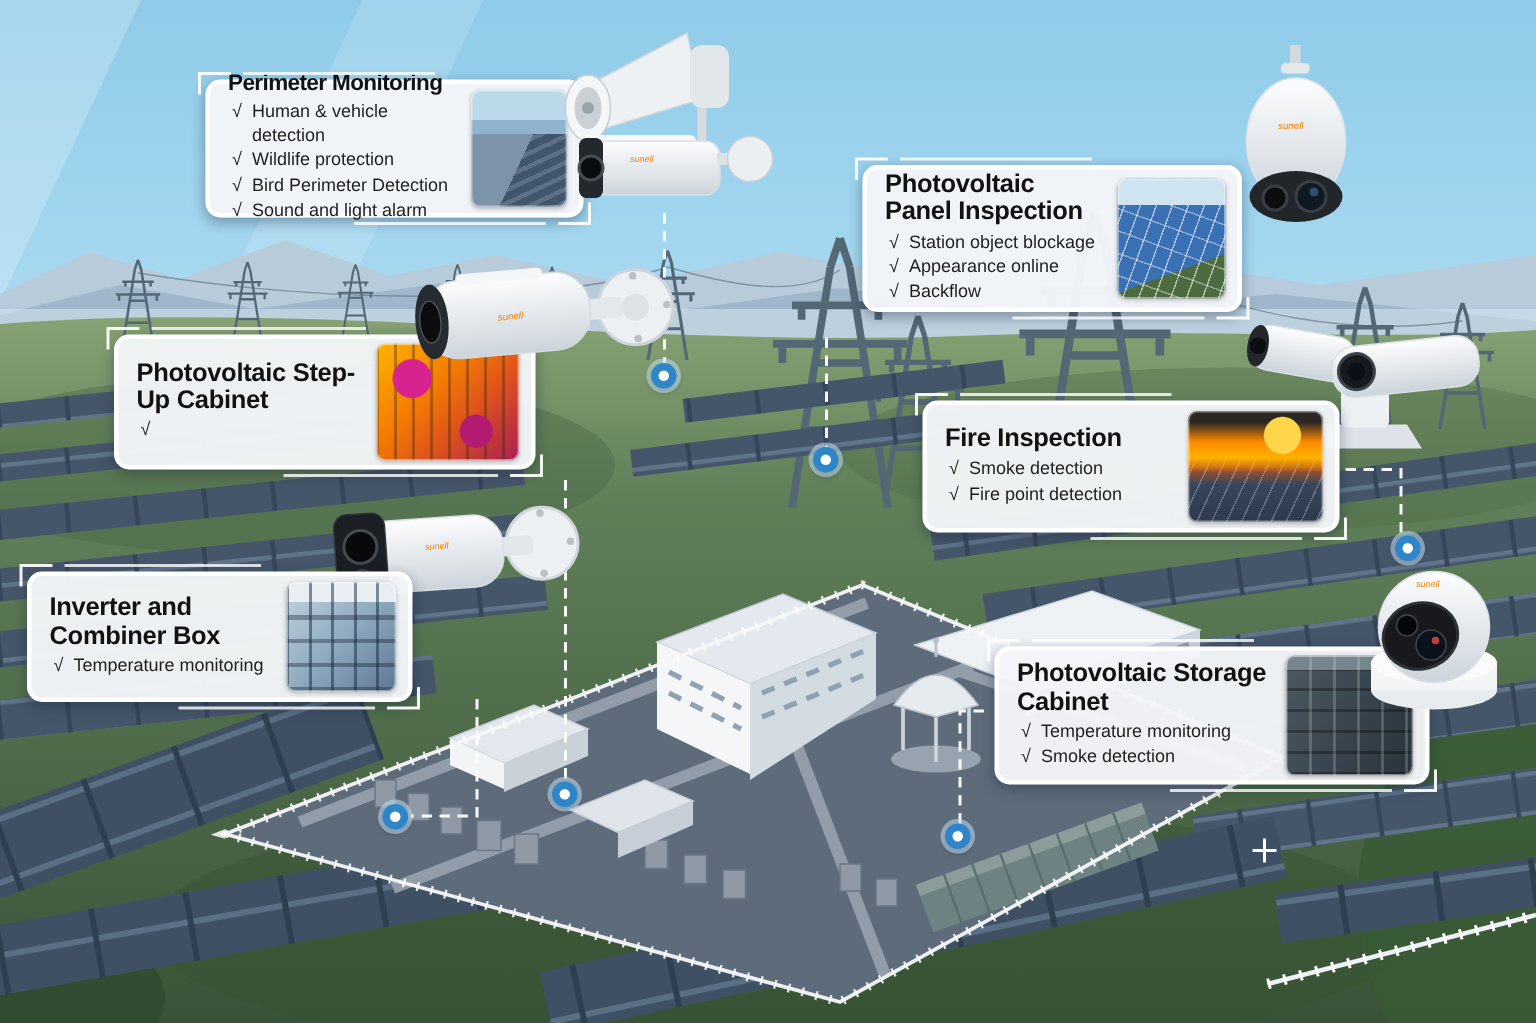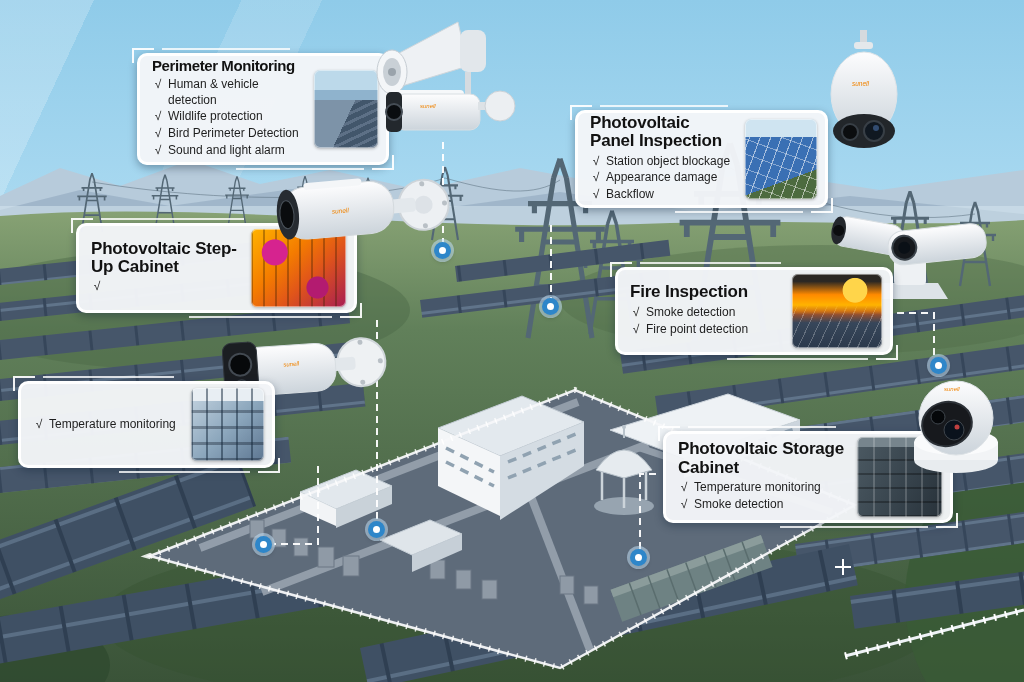--- a/index.html
+++ b/index.html
@@ -250,21 +250,21 @@
         <circle cx="159" cy="44" r="2.5" fill="#b9c0c6"></circle>
       <rect x="104" y="38" width="30" height="13" rx="4" fill="#e2e7eb"></rect>
       <rect x="18" y="22" width="96" height="48" rx="20" fill="url(#gWhite)" stroke="#d8dee2"></rect>
       <rect x="2" y="16" width="34" height="62" rx="9" fill="#1b1e22" stroke="#31373d"></rect>
       <circle cx="19" cy="38" r="11" fill="#07090b" stroke="#434a52" stroke-width="2"></circle>
       <circle cx="19" cy="60" r="6.5" fill="#0a0c0f" stroke="#3a4147" stroke-width="1.5"></circle>
       <text x="62" y="43" font-size="6" font-style="italic" fill="#f08300">sunell</text>
     </g>
   </svg>
 
-  <div class="callout t-nowrap" style="left:137px;top:53px;width:252px;height:112px">
+  <div class="callout t-nowrap" style="left:137px;top:53px;width:252px;height:92px">
     <span class="cor tl"></span>
     <span class="cor br"></span>
     <span class="bar-t"></span>
     <span class="bar-b"></span>
     <div class="co-text">
       <h3>Perimeter Monitoring</h3>
       <div class="co-item">
           <span class="chk">√</span>
           <span>Human &amp; vehicle detection</span>
         </div>
@@ -290,21 +290,21 @@
     <span class="bar-t"></span>
     <span class="bar-b"></span>
     <div class="co-text">
       <h3>Photovoltaic Panel Inspection</h3>
       <div class="co-item">
           <span class="chk">√</span>
           <span>Station object blockage</span>
         </div>
       <div class="co-item">
           <span class="chk">√</span>
-          <span>Appearance damage</span>
+          <span>Appearance online</span>
         </div>
       <div class="co-item">
           <span class="chk">√</span>
           <span>Backflow</span>
         </div>
     </div>
     <div class="co-photo ph-panels"></div>
   </div>
 
   <div class="callout" style="left:76px;top:223px;width:281px;height:90px">
@@ -339,20 +339,21 @@
     </div>
     <div class="co-photo ph-fire"></div>
   </div>
 
   <div class="callout" style="left:18px;top:381px;width:257px;height:87px">
     <span class="cor tl"></span>
     <span class="cor br"></span>
     <span class="bar-t"></span>
     <span class="bar-b"></span>
     <div class="co-text">
+      <h3>Inverter and Combiner Box</h3>
       <div class="co-item">
           <span class="chk">√</span>
           <span>Temperature monitoring</span>
         </div>
     </div>
     <div class="co-photo ph-inverter"></div>
   </div>
 
   <div class="callout" style="left:663px;top:431px;width:290px;height:92px">
     <span class="cor tl"></span>

